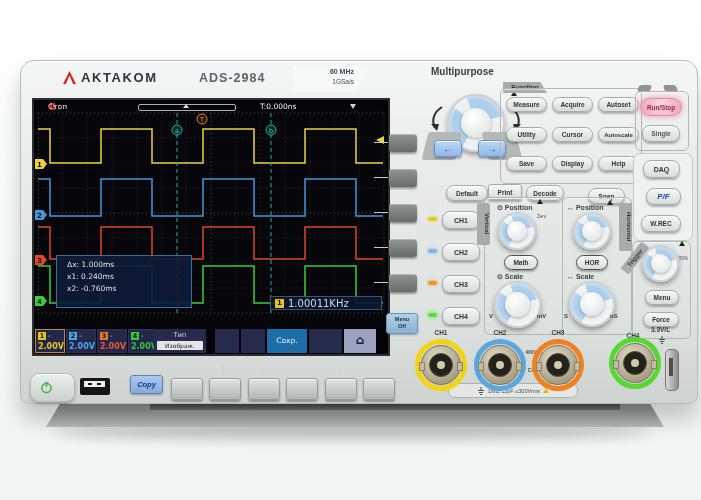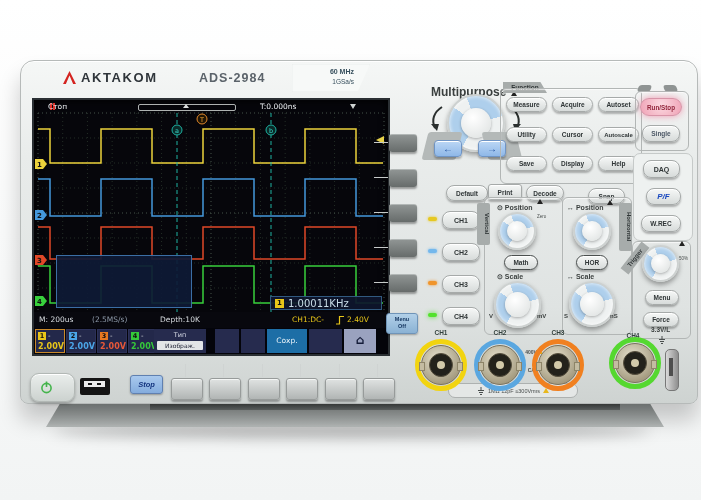--- a/index.html
+++ b/index.html
@@ -202,37 +202,30 @@
           <i></i>
         </div>
       <div class="a runstate">Стоп</div>
       <div class="a hwin">
           <i class="htri"></i>
         </div>
       <div class="a trgtime">T:0.000ns</div>
       <div class="a trgarrow"></div>
 
       <div class="a cursorbox">
+        <div>Δx: 1.000ms</div>
+        <div>x1: 0.240ms</div>
+        <div>x2: -0.760ms</div>
       </div>
 
       <div class="a freqbox">
         <span class="fbadge">1</span>
         <span class="fval">1.00011KHz</span>
       </div>
 
-      <div class="a statusrow">
-        <span class="st-w" style="left:5px;">M: 200us</span>
-        <span class="st-g" style="left:58px;">(2.5MS/s)</span>
-        <span class="st-w" style="left:126px;">Depth:10K</span>
-        <span class="st-y" style="left:258px;">CH1:DC-</span>
-        <svg class="a" style="left:301px;top:3px;" width="10" height="10">
-          <path d="M1,9 H4.5 V1.5 H9" stroke="#e8c619" stroke-width="1.2" fill="none"></path>
-        </svg>
-        <span class="st-y" style="left:313px;">2.40V</span>
-      </div>
 
       <div class="a menubar">
         <div class="chbox sel" style="left:1px;">
           <div class="chrow1">
               <span class="chbadge" style="background:#e8c619;">1</span>
               <span class="chdash">-</span>
             </div>
           <div class="chv" style="color:#e8c619;">2.00V</div>
         </div>
         <div class="chbox" style="left:32px;">
@@ -291,35 +284,35 @@
       <svg class="a" style="left:9px;top:7px;" width="13" height="13">
         <circle cx="6.5" cy="7" r="4.6" stroke="#44b44c" stroke-width="1.6" fill="none"></circle>
         <line x1="6.5" y1="0.5" x2="6.5" y2="6" stroke="#44b44c" stroke-width="1.6"></line>
       </svg>
     </div>
     <div class="a usb" style="left:59px;top:317px;">
         <i></i>
         <em></em>
         <em></em>
       </div>
-    <div class="a copybtn" style="left:109px;top:314px;">Stop</div>
+    <div class="a copybtn" style="left:109px;top:314px;">Copy</div>
     <div class="a tickv" style="left:164px;top:303px;height:13px;"></div>
     <div class="a bottomkey" style="left:150px;top:317px;"></div>
     <div class="a tickv" style="left:202px;top:303px;height:13px;"></div>
     <div class="a bottomkey" style="left:188px;top:317px;"></div>
     <div class="a tickv" style="left:241px;top:303px;height:13px;"></div>
     <div class="a bottomkey" style="left:227px;top:317px;"></div>
     <div class="a tickv" style="left:279px;top:303px;height:13px;"></div>
     <div class="a bottomkey" style="left:265px;top:317px;"></div>
     <div class="a tickv" style="left:318px;top:303px;height:13px;"></div>
     <div class="a bottomkey" style="left:304px;top:317px;"></div>
     <div class="a tickv" style="left:356px;top:303px;height:13px;"></div>
     <div class="a bottomkey" style="left:342px;top:317px;"></div>
 
-    <div class="a plabel" style="left:410px;top:5px;font-size:12px;margin-top:19px;">Multipurpose</div>
+    <div class="a plabel" style="left:410px;top:5px;font-size:10px;">Multipurpose</div>
     <svg class="a" style="left:408px;top:44px;" width="16" height="26">
       <path d="M13,2 C5,7 2,15 6,23" stroke="#2a2f2e" stroke-width="2" fill="none"></path>
         <path d="M2,19 L8,26 L10,19 Z" fill="#2a2f2e"></path>
     </svg>
     <svg class="a" style="left:486px;top:44px;transform:scaleX(-1);" width="16" height="26">
       <path d="M13,2 C5,7 2,15 6,23" stroke="#2a2f2e" stroke-width="2" fill="none"></path>
         <path d="M2,19 L8,26 L10,19 Z" fill="#2a2f2e"></path>
     </svg>
     <div class="a knob" style="left:426px;top:33px;width:58px;height:58px;">
         <div class="kring"></div>

